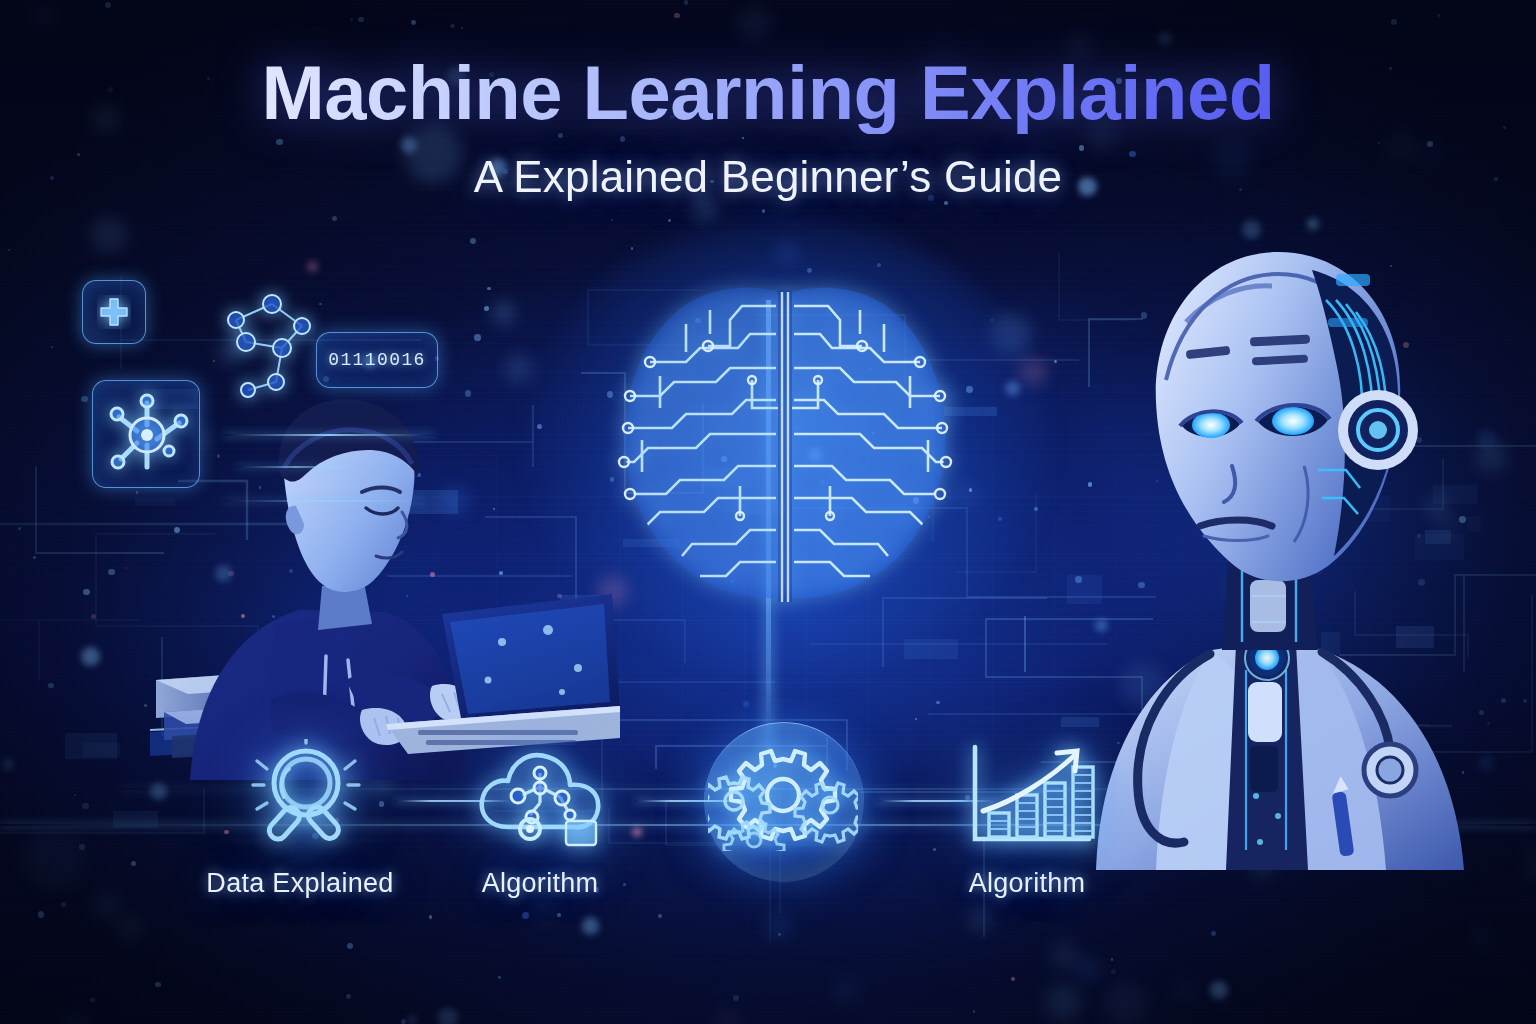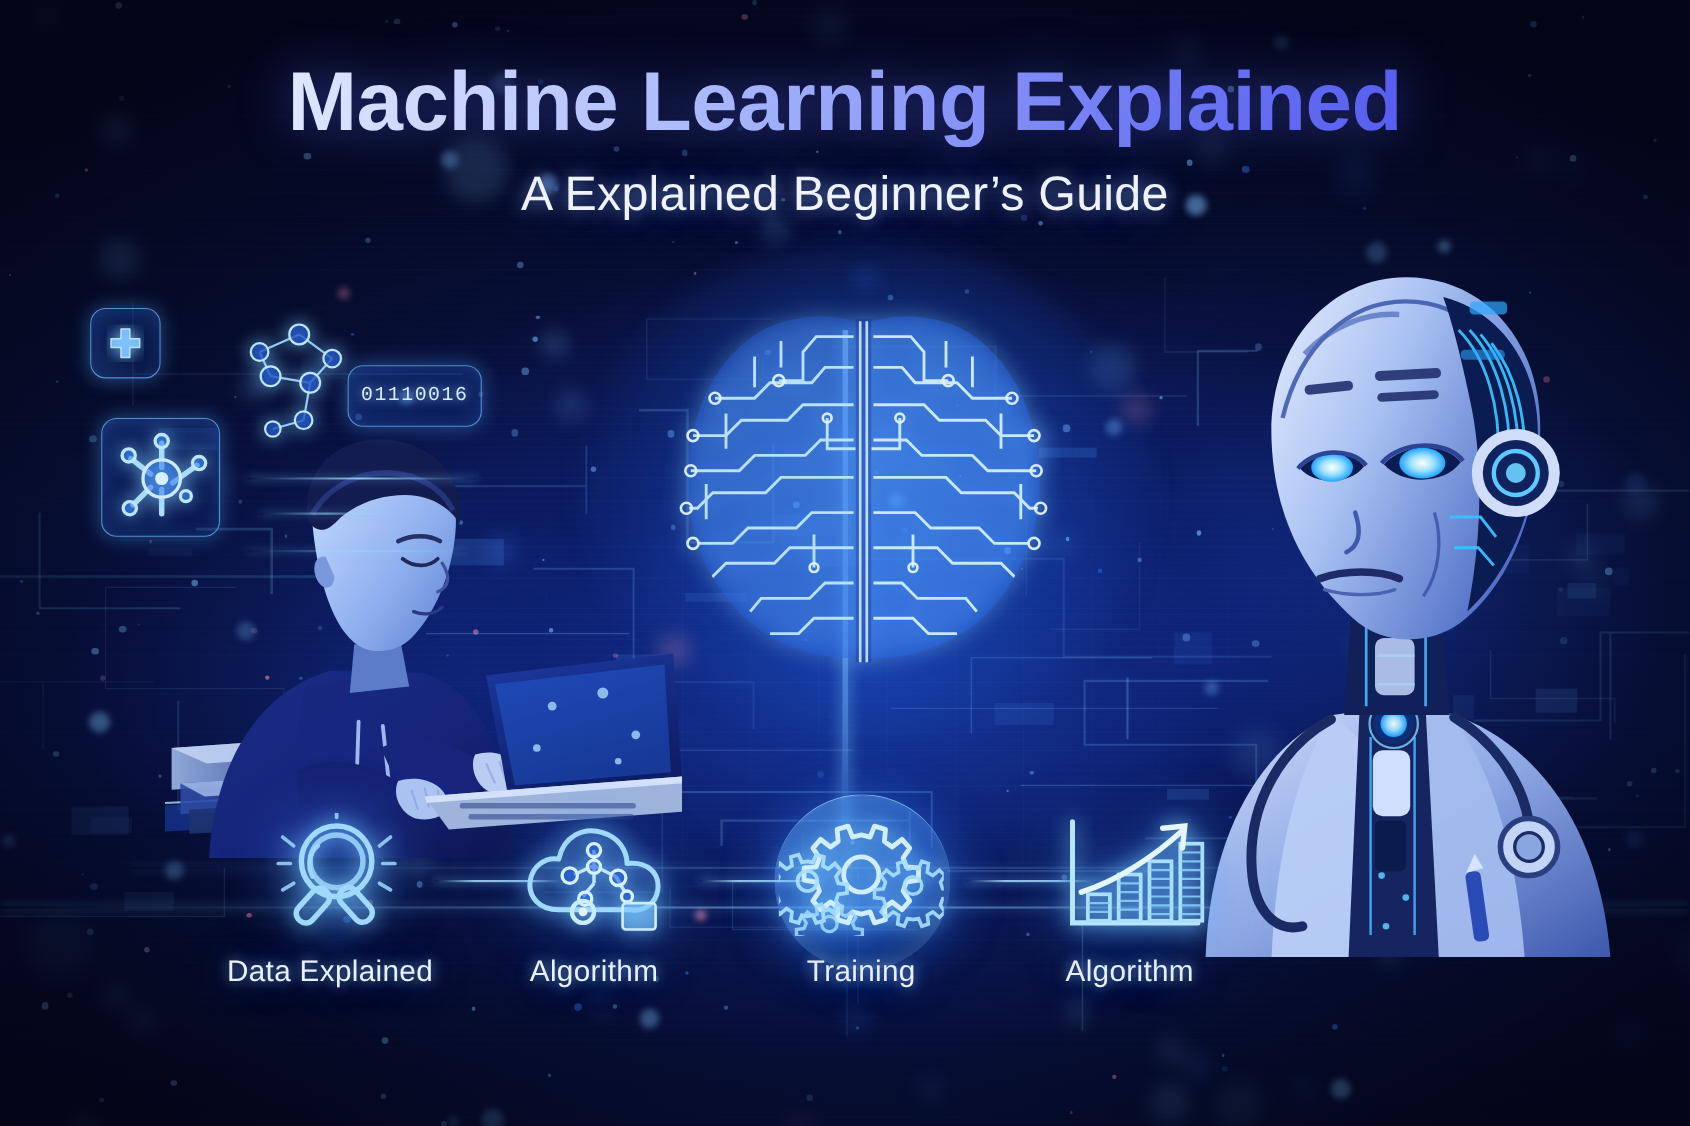--- a/index.html
+++ b/index.html
@@ -850,21 +850,20 @@
           <g fill="none" stroke="#a9dfff" stroke-width="3.2" opacity=".92">
             <path d="M122 50 l5 1 3-7 6 2 -1 8 5 3 6-5 5 5 -4 6 2 6 8 1 0 7 -8 1 -2 6 4 6 -5 5 -6 -5 -5 3 1 8 -6 2 -3 -7 -5 1 -5 -1 -3 7 -6 -2 1 -8 -5 -3 -6 5 -5 -5 4 -6 -2 -6 -8 -1 0 -7 8 -1 2 -6 -4 -6 5 -5 6 5 5 -3 -1 -8 6 -2 3 7 z"></path>
             <circle cx="122" cy="66" r="8"></circle>
           </g>
           <g fill="none" stroke="#9fd9ff" stroke-width="3" opacity=".88">
             <path d="M46 88 l4 1 3-6 5 2 -1 7 4 2 5-4 4 5 -3 5 2 5 7 1 0 6 -7 1 -2 5 3 5 -4 5 -5 -4 -4 2 1 7 -5 2 -3 -6 -4 1 -4 -1 -3 6 -5 -2 1 -7 -4 -2 -5 4 -4 -5 3 -5 -2 -5 -7 -1 0 -6 7 -1 2 -5 -3 -5 4 -5 5 4 4 -2 -1 -7 5 -2 3 6 z"></path>
             <circle cx="46" cy="101" r="7"></circle>
           </g>
         </svg>
       </div>
-      <div class="step-lbl">Training</div>
     </div>
 
     <div class="step" style="left:912px; top:0;">
       <div class="step-ico">
         <svg width="140" height="112" viewBox="0 0 140 112">
           <g stroke="#b6e6ff" stroke-width="4.6" fill="none" stroke-linecap="round">
             <path d="M18 8 L18 100 L132 100"></path>
           </g>
           <g fill="none" stroke="#a9e0ff" stroke-width="3.4">
             <rect x="32" y="74" width="20" height="24"></rect>

